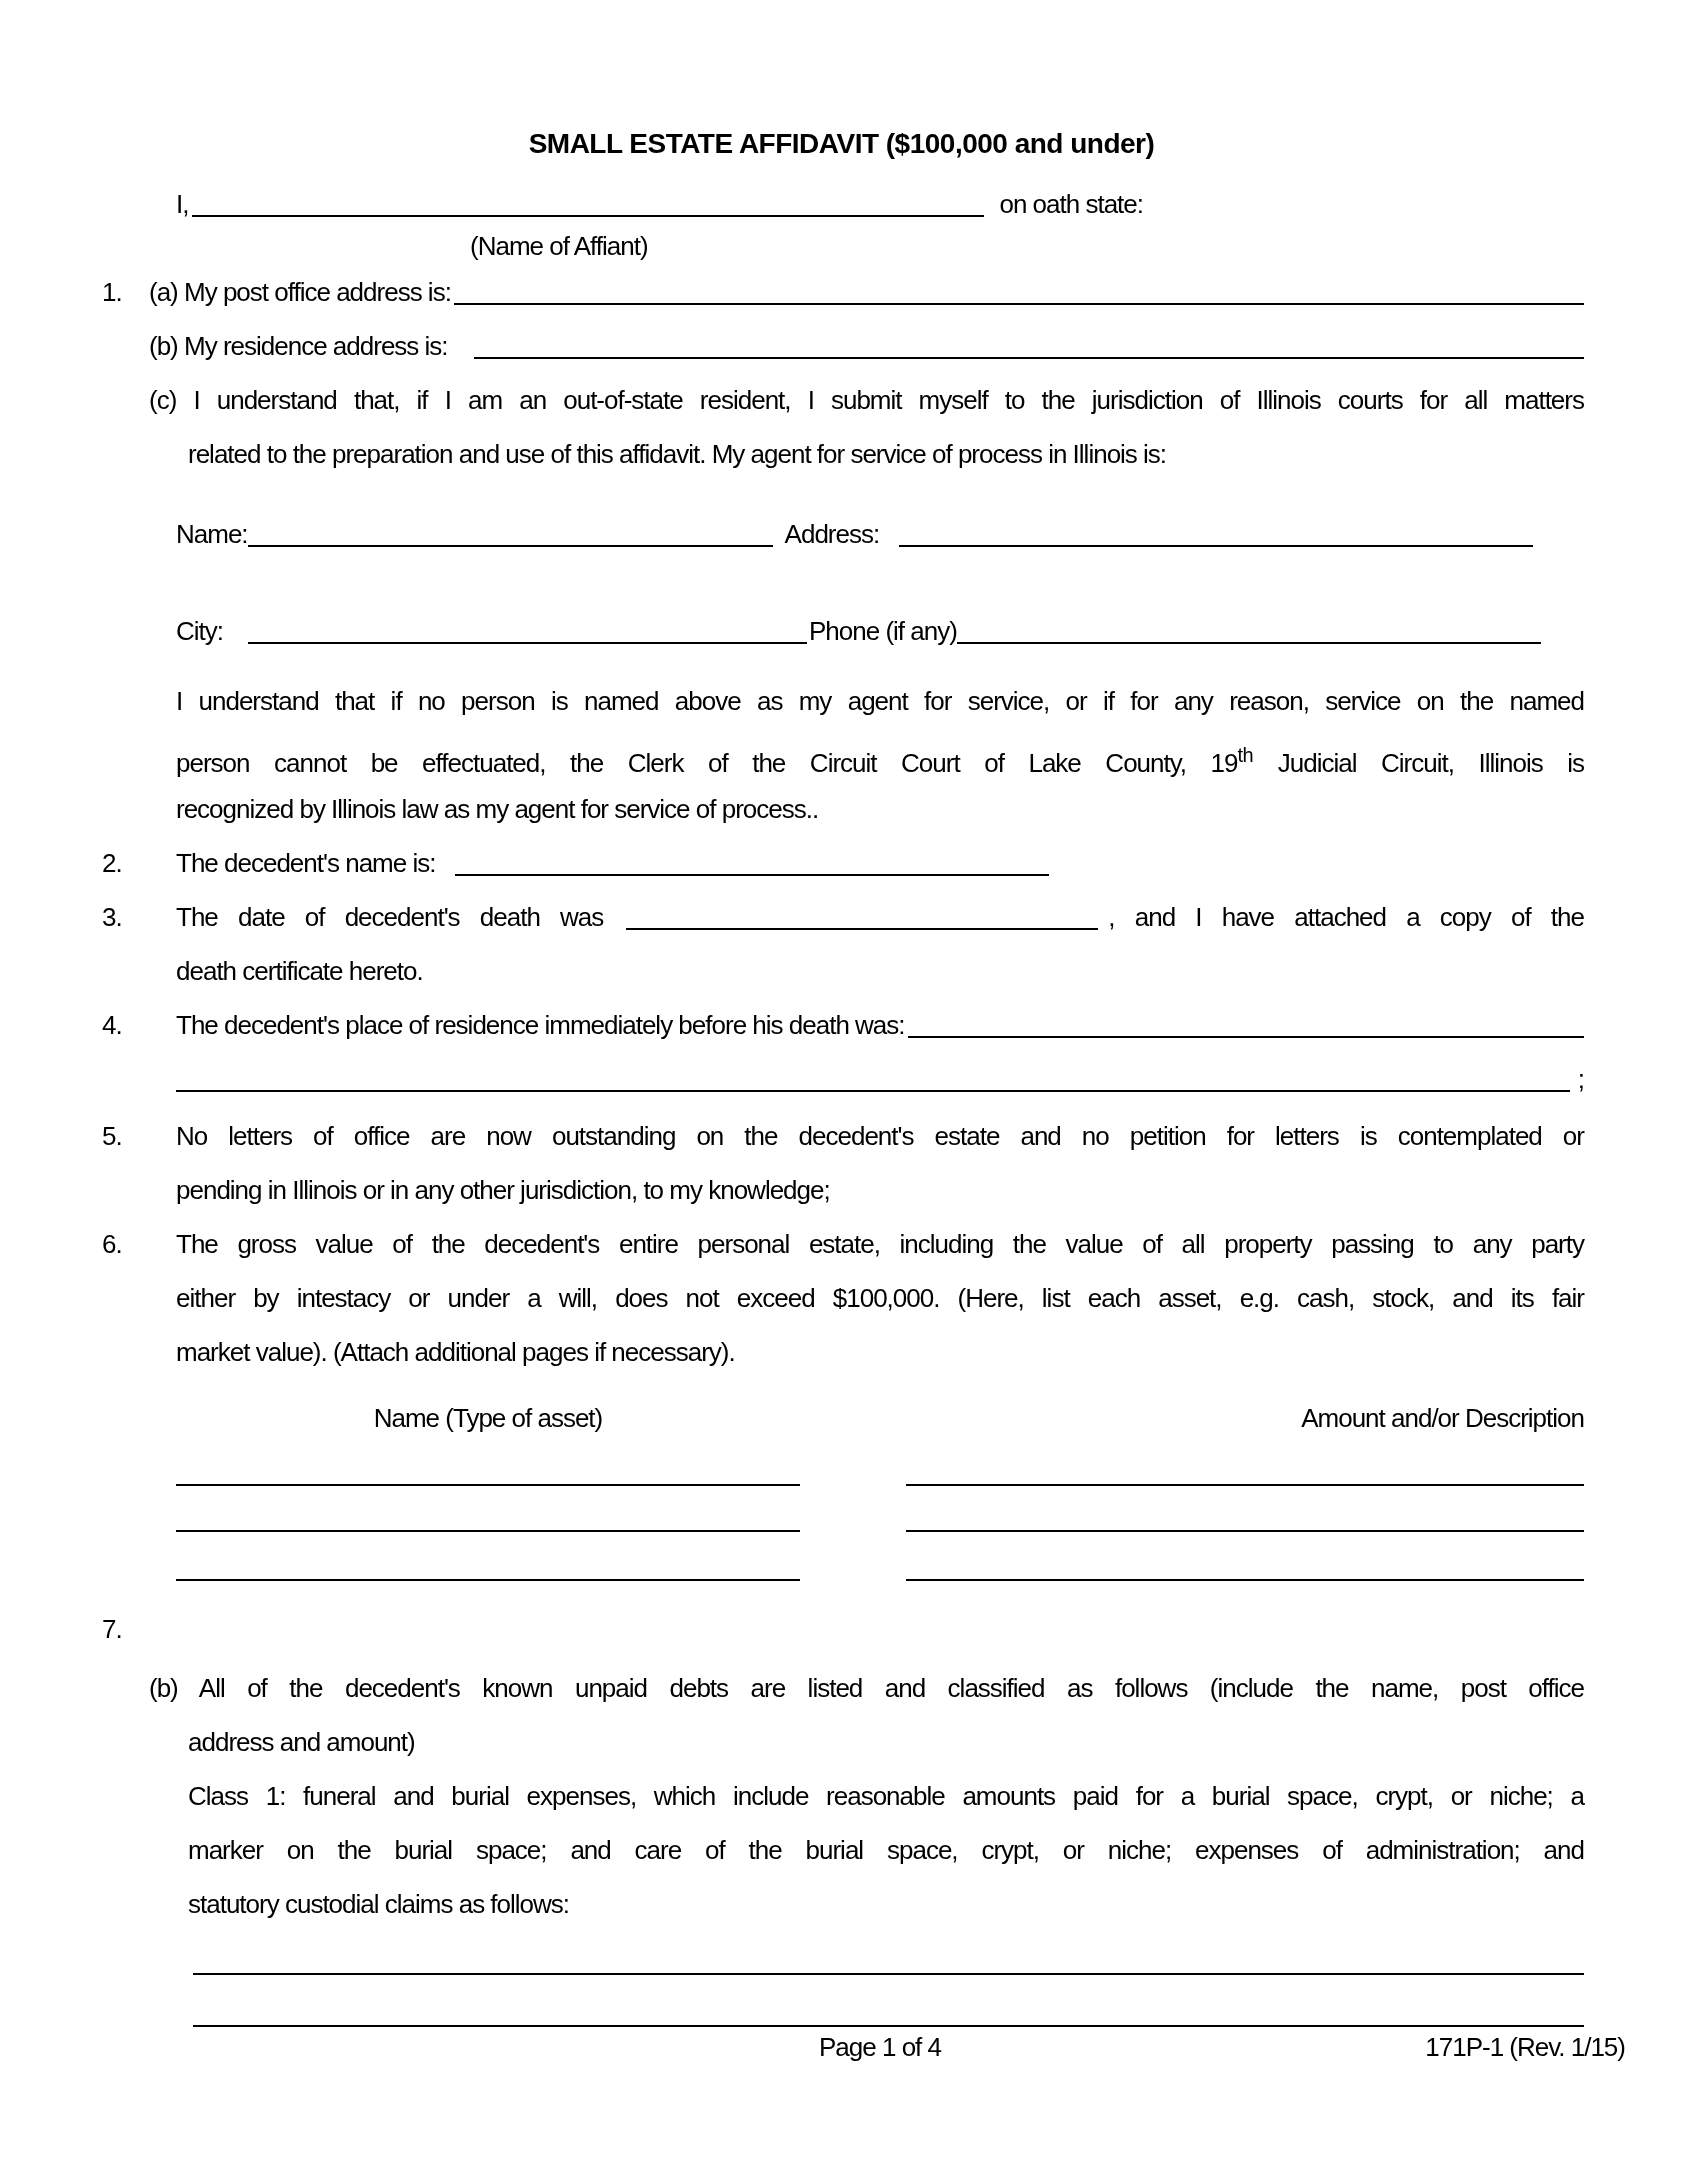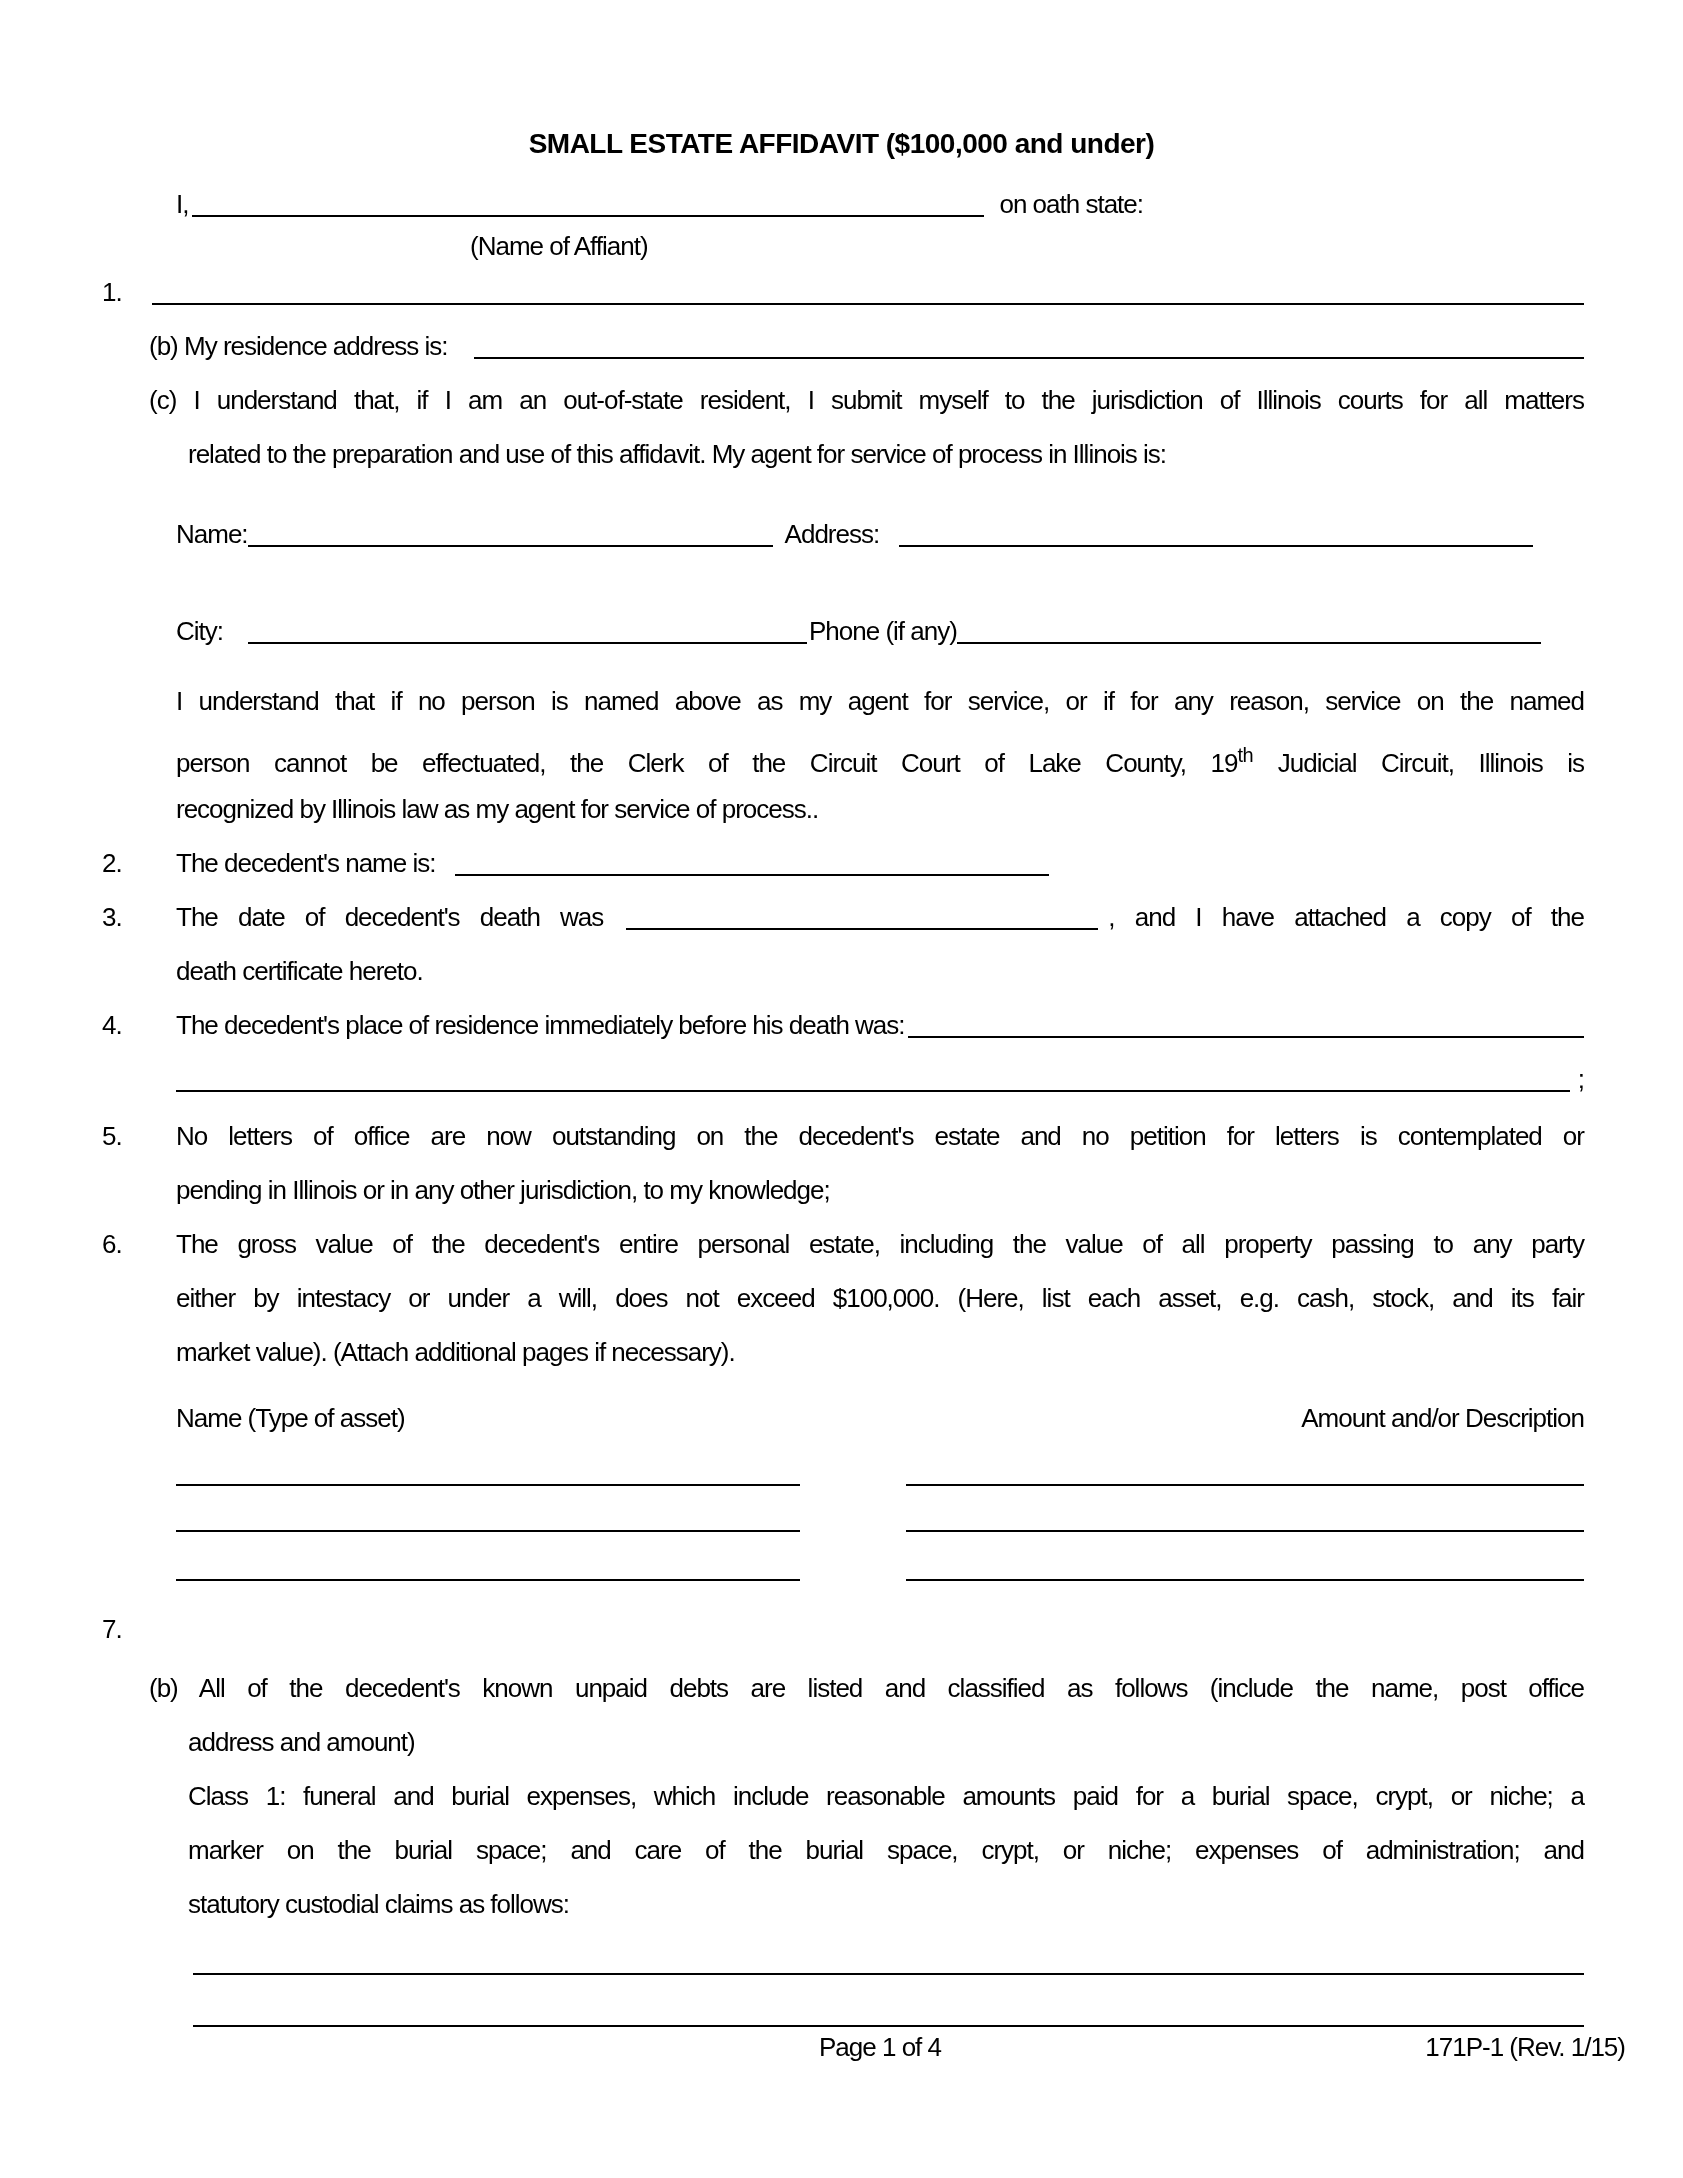--- a/index.html
+++ b/index.html
@@ -15,21 +15,21 @@
   .jl   { text-align:justify; text-align-last:justify; text-justify:inter-word; }
   .num  { position:absolute; left:102px; top:0; }
   .frow { display:flex; align-items:flex-start; }
   .frow .t { flex:0 0 auto; }
   .fillx { flex:1 1 auto; border-bottom:2px solid #000; height:40px; box-sizing:border-box; }
   .ul { display:inline-block; vertical-align:top; height:40px; box-sizing:border-box; border-bottom:2px solid #000; }
   .title-row { margin-top:117px; text-align:center; font-weight:bold; font-size:28px; letter-spacing:-0.5px; padding:0; }
   .caption-row { height:34px; line-height:30px; padding-left:470px; }
   .sup { font-size:20px; vertical-align:super; letter-spacing:-0.5px; }
   .thead { display:flex; }
-  .th1 { width:624px; }
+  .th1 { width:624px; text-align:center; }
   .th2 { width:678px; margin-left:106px; text-align:right; }
   .tline { display:flex; }
   .tl1 { width:624px; border-bottom:2px solid #000; }
   .tl2 { width:678px; margin-left:106px; border-bottom:2px solid #000; }
   .h41 { height:41px; } .h46 { height:46px; } .h49 { height:49px; }
   .h44 { height:44px; } .h53 { height:52px; }
   .hr { margin-left:17px; border-bottom:2px solid #000; height:100%; box-sizing:border-box; }
   .footer-row { height:40px; line-height:40px; text-align:center; }
   .form-code { position:absolute; right:58px; top:0; }
   .mt3{margin-top:3px} .mt5{margin-top:5px} .mt6{margin-top:6px} .mt12{margin-top:12px}
@@ -41,20 +41,21 @@
 <div class="page">
 
   <div class="row title-row">SMALL ESTATE AFFIDAVIT ($100,000 and under)</div>
 
   <div class="row col mt6"><span>I,</span><span class="ul" style="width:792px; margin-left:4px;"></span><span style="margin-left:15px;">on oath state:</span></div>
 
   <div class="row caption-row">(Name of Affiant)</div>
 
   <div class="row sub frow">
     <span class="num">1.</span>
+    <span class="t">(a) My post office address is:</span>
     <span class="fillx" style="margin-left:3px;"></span>
   </div>
 
   <div class="row sub frow">
     <span class="t">(b) My residence address is:</span>
     <span class="fillx" style="margin-left:26px;"></span>
   </div>
 
   <div class="row sub jl">(c) I understand that, if I am an out-of-state resident, I submit myself to the jurisdiction of Illinois courts for all matters</div>
   <div class="row deep">related to the preparation and use of this affidavit.  My agent for service of process in Illinois is:</div>

